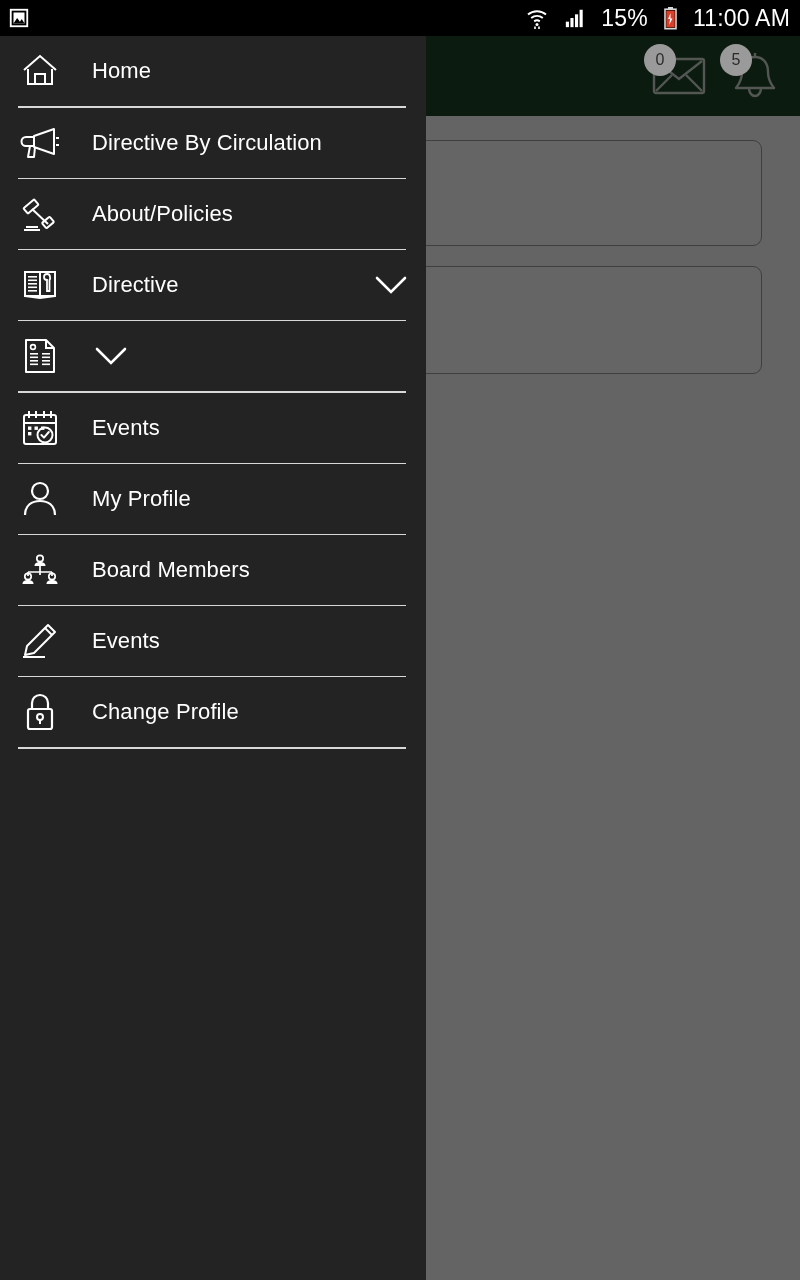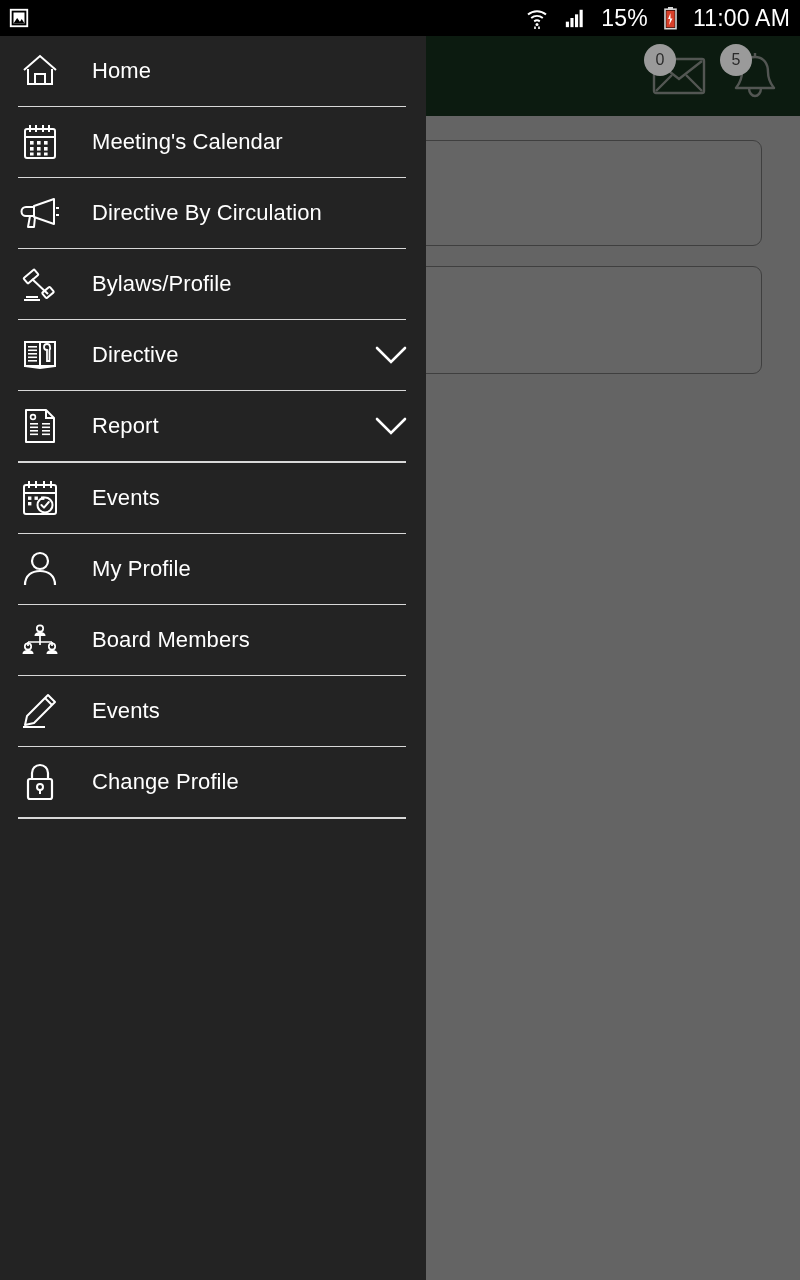--- a/index.html
+++ b/index.html
@@ -161,41 +161,20 @@
         <svg width="38" height="38" viewBox="0 0 38 38">
           <path d="M3 18 L19 4 L35 18" fill="none" stroke="#fff" stroke-width="2"></path>
           <path d="M7 17 L7 32 L31 32 L31 17" fill="none" stroke="#fff" stroke-width="2"></path>
           <rect x="14" y="22" width="10" height="10" fill="none" stroke="#fff" stroke-width="2"></rect>
         </svg>
       </span>
       <span class="nav-label">Home</span>
     </div>
     <div class="divider"></div>
 
-    <div class="nav-item">
-      <span class="nav-icon">
-        <svg width="34" height="36" viewBox="0 0 34 36">
-          <rect x="2" y="5" width="30" height="29" rx="2" fill="none" stroke="#fff" stroke-width="2"></rect>
-          <path d="M7 1 L7 8 M13 1 L13 8 M20 1 L20 8 M26 1 L26 8" stroke="#fff" stroke-width="2"></path>
-          <path d="M2 13 L32 13" stroke="#fff" stroke-width="2"></path>
-          <g fill="#fff">
-            <rect x="7" y="17" width="3.6" height="3.6"></rect>
-              <rect x="14" y="17" width="3.6" height="3.6"></rect>
-              <rect x="21" y="17" width="3.6" height="3.6"></rect>
-            <rect x="7" y="23" width="3.6" height="3.6"></rect>
-              <rect x="14" y="23" width="3.6" height="3.6"></rect>
-              <rect x="21" y="23" width="3.6" height="3.6"></rect>
-            <rect x="7" y="28.5" width="3.6" height="3"></rect>
-              <rect x="14" y="28.5" width="3.6" height="3"></rect>
-              <rect x="21" y="28.5" width="3.6" height="3"></rect>
-          </g>
-        </svg>
-      </span>
-      <span class="nav-label">Meeting's Calendar</span>
-    </div>
     <div class="divider"></div>
 
     <div class="nav-item">
       <span class="nav-icon">
         <svg width="40" height="34" viewBox="0 0 40 34">
           <path d="M14 10 L34 3 L34 28 L14 21 Z" fill="none" stroke="#fff" stroke-width="2" stroke-linejoin="round"></path>
           <path d="M6 11 L14 11 L14 20 L6 20 A2 2 0 0 1 6 11 Z" fill="none" stroke="#fff" stroke-width="2"></path>
           <path d="M10 20 L8 31 L14 31 L15 21" fill="none" stroke="#fff" stroke-width="2" stroke-linejoin="round"></path>
           <path d="M36 12 L39 12 M36 19 L39 19" stroke="#fff" stroke-width="2"></path>
         </svg>
@@ -206,21 +185,21 @@
 
     <div class="nav-item">
       <span class="nav-icon">
         <svg width="38" height="38" viewBox="0 0 38 38">
           <rect x="3" y="8" width="14" height="7" rx="1" fill="none" stroke="#fff" stroke-width="2" transform="rotate(-40 10 11.5)"></rect>
           <path d="M11 14 L27 29" fill="none" stroke="#fff" stroke-width="2"></path>
           <rect x="22" y="24" width="10" height="7" rx="1" fill="none" stroke="#fff" stroke-width="2" transform="rotate(-40 27 27.5)"></rect>
           <path d="M5 32 L17 32 M3 35 L19 35" stroke="#fff" stroke-width="2"></path>
         </svg>
       </span>
-      <span class="nav-label">Bylaws/Profile</span>
+      <span class="nav-label">About/Policies</span>
     </div>
     <div class="divider"></div>
 
     <div class="nav-item">
       <span class="nav-icon">
         <svg width="36" height="36" viewBox="0 0 36 36">
           <rect x="3" y="5" width="30" height="24" fill="none" stroke="#fff" stroke-width="2"></rect>
           <path d="M18 5 L18 29" stroke="#fff" stroke-width="2"></path>
           <g fill="#fff">
             <rect x="6" y="9" width="9" height="1.6"></rect>
@@ -253,21 +232,20 @@
               <rect x="7" y="19.5" width="8" height="1.6"></rect>
             <rect x="7" y="23" width="8" height="1.6"></rect>
               <rect x="7" y="26.5" width="8" height="1.6"></rect>
             <rect x="19" y="16" width="8" height="1.6"></rect>
               <rect x="19" y="19.5" width="8" height="1.6"></rect>
             <rect x="19" y="23" width="8" height="1.6"></rect>
               <rect x="19" y="26.5" width="8" height="1.6"></rect>
           </g>
         </svg>
       </span>
-      <span class="nav-label">Report</span>
       <span class="nav-chevron">
         <svg width="34" height="24" viewBox="0 0 34 24">
           <path d="M3 5 L17 19 L31 5" fill="none" stroke="#fff" stroke-width="2.6" stroke-linecap="round"></path>
         </svg>
       </span>
     </div>
     <div class="divider"></div>
 
     <div class="divider"></div>
 

